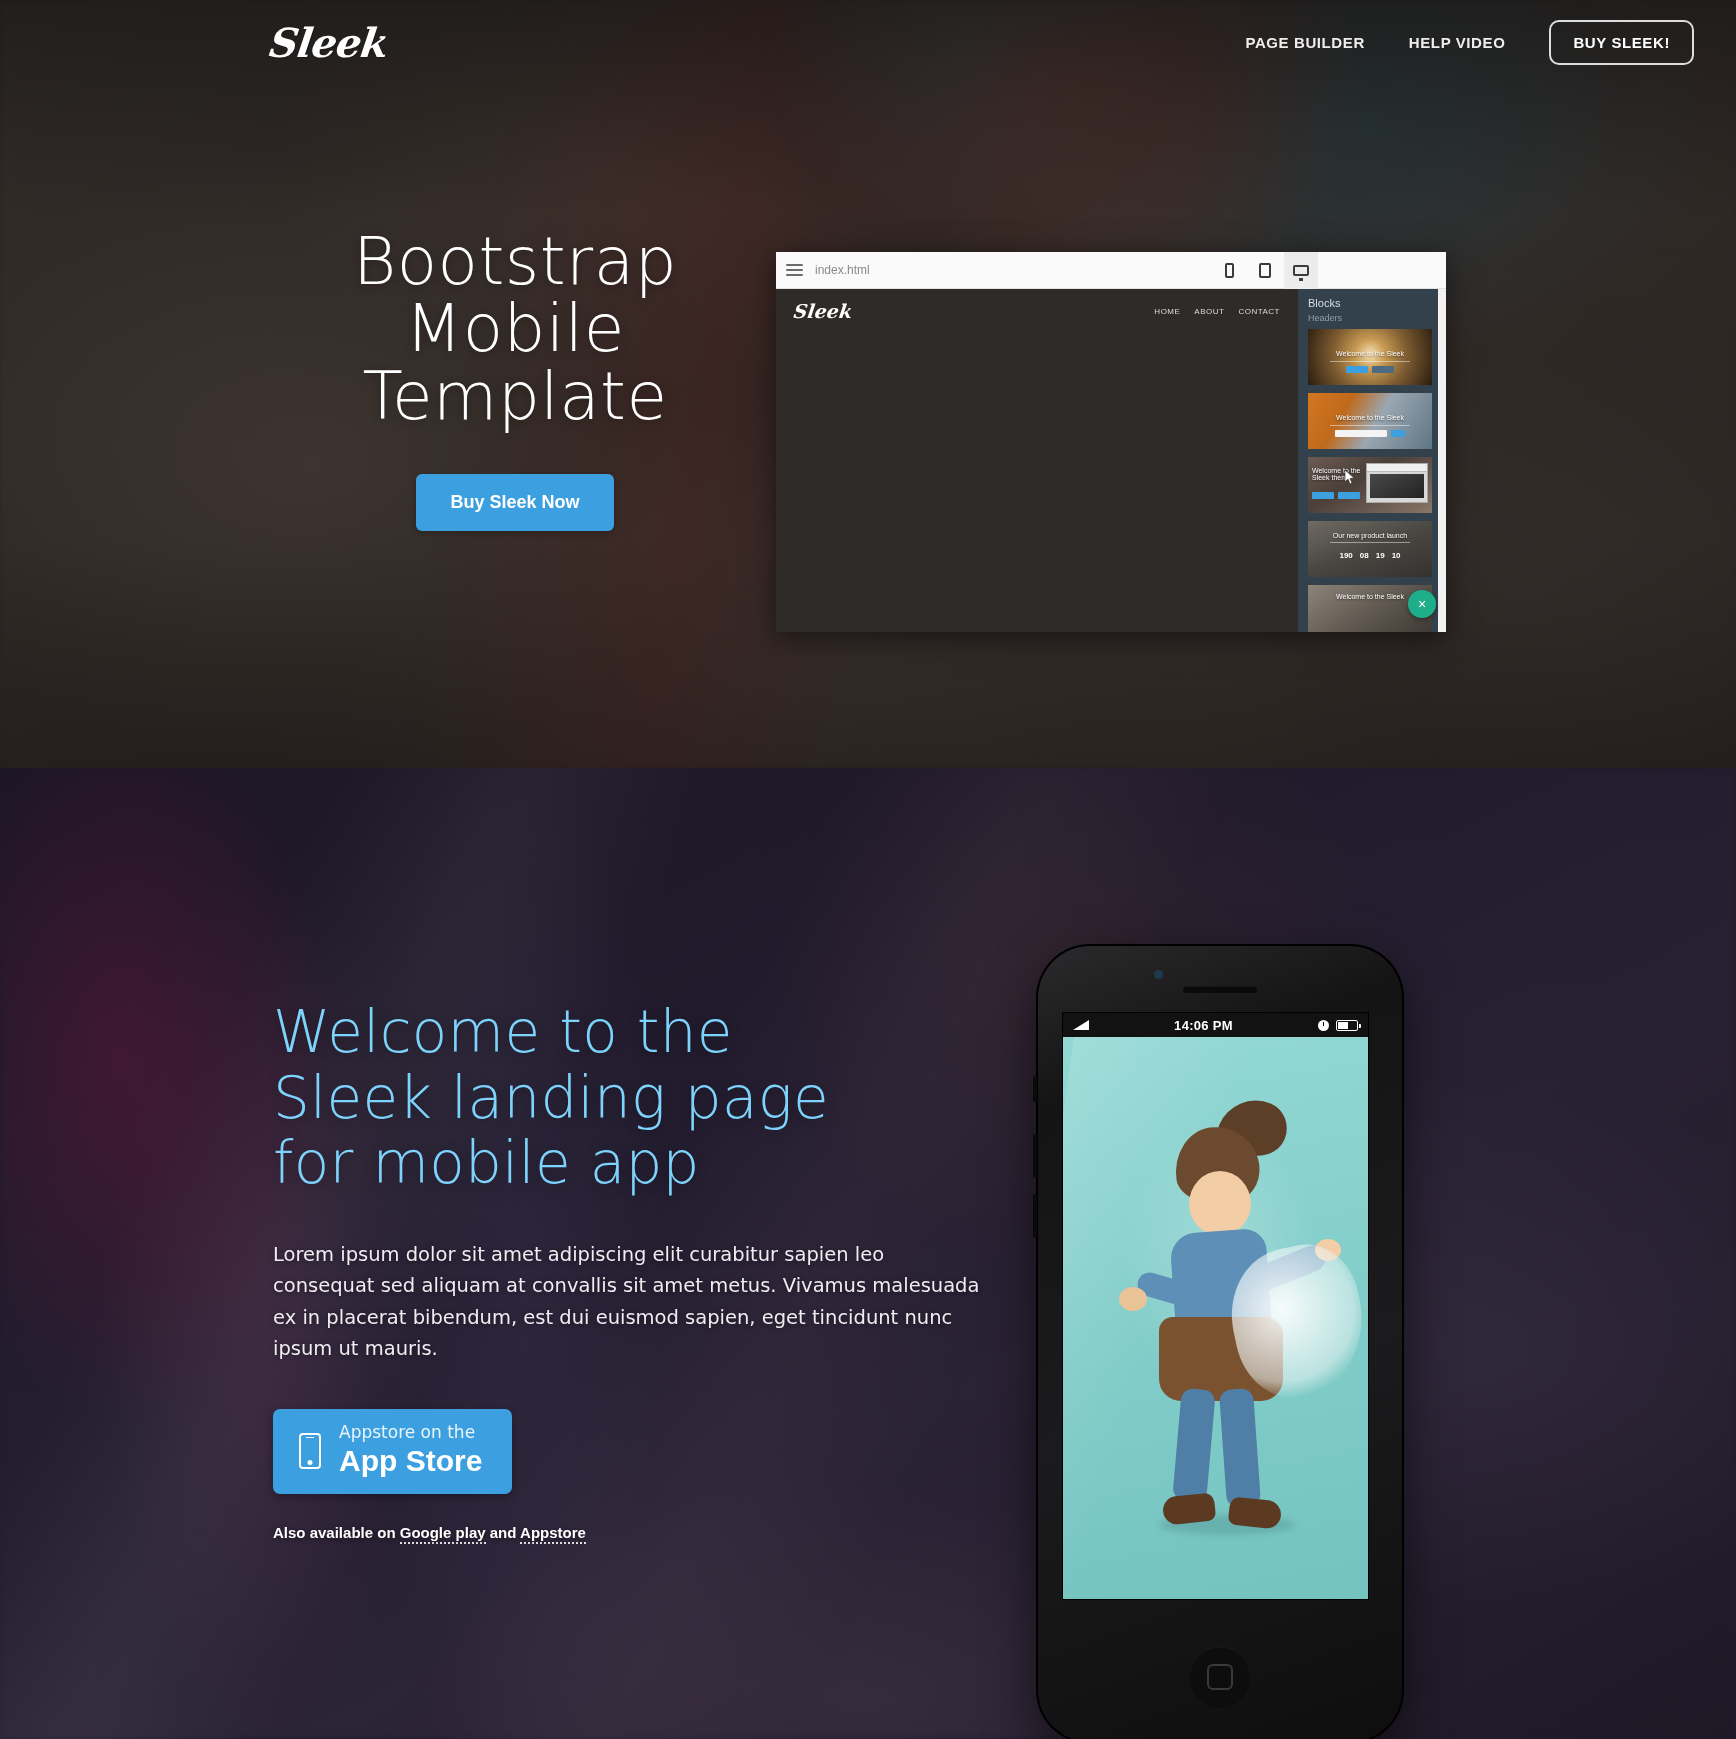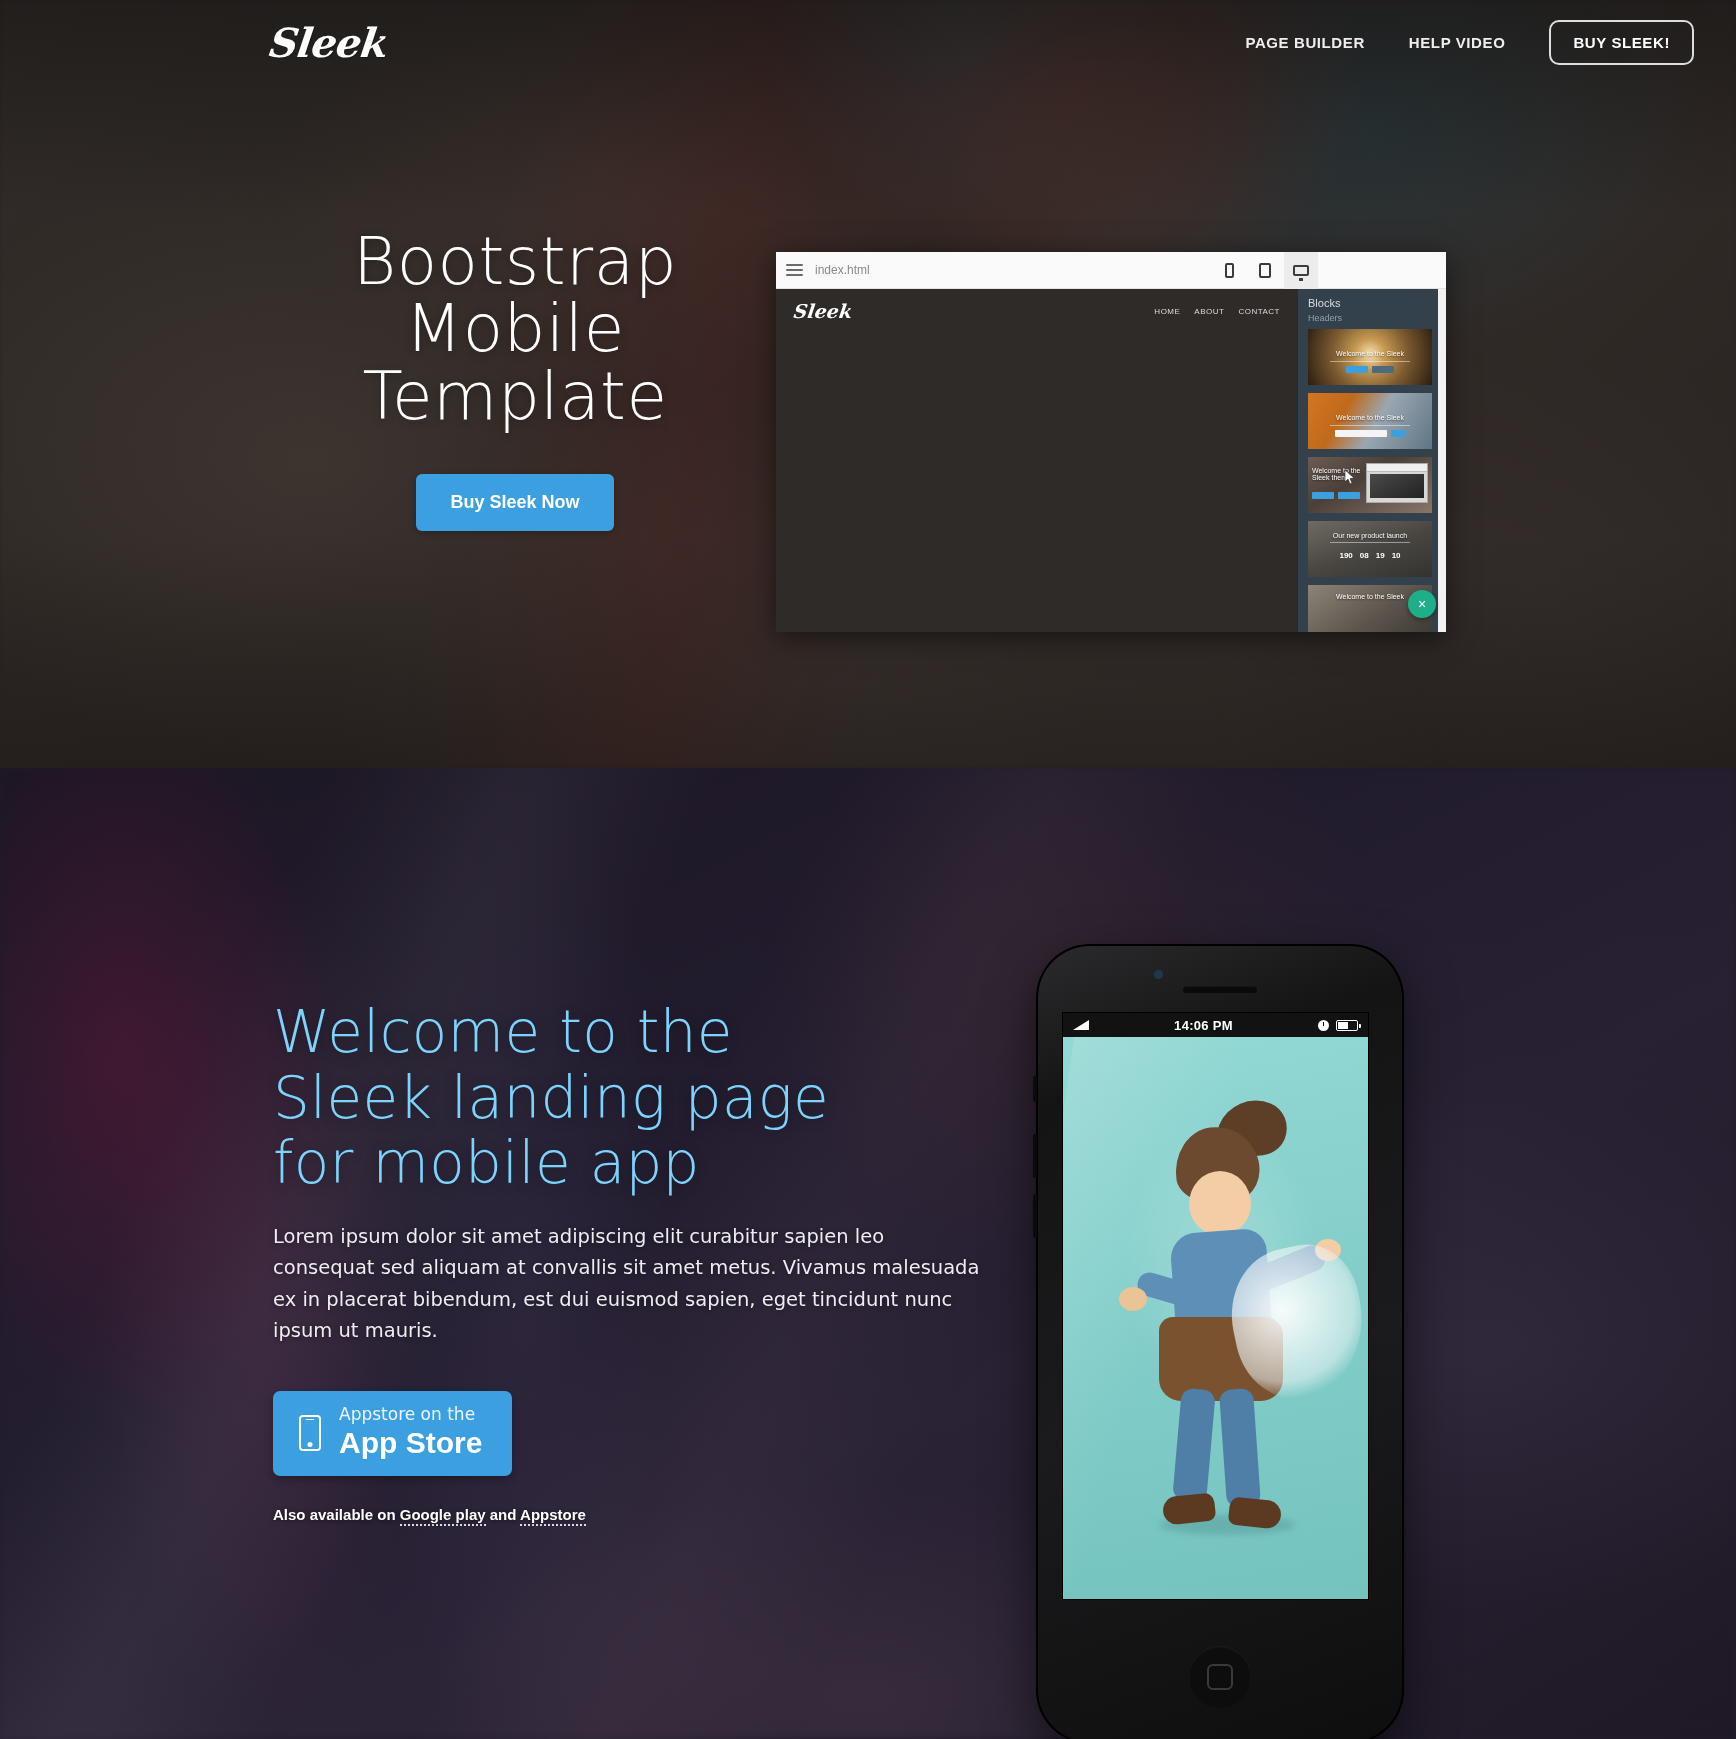--- a/index.html
+++ b/index.html
@@ -238,21 +238,21 @@
   }
   .sec2-scrim { position: absolute; inset: 0; background: linear-gradient(180deg, rgba(20,16,26,0.50), rgba(24,18,30,0.42)); }
 
   .sec2-left { position: absolute; left: 273px; top: 1000px; width: 720px; z-index: 10; }
   .sec2-title {
     font-family: "DejaVu Sans", sans-serif; font-weight: 300;
     font-size: 58px; line-height: 1.13; color: #7dd3fc;
     letter-spacing: 0.3px; text-shadow: 0 2px 12px rgba(0,0,0,.35);
   }
   .sec2-p {
-    margin-top: 24px; width: 710px;
+    margin-top: 42px; width: 710px;
     font-size: 19.5px; line-height: 1.62; color: #efecf2;
     text-shadow: 0 1px 5px rgba(0,0,0,.4);
     font-family: "DejaVu Sans", sans-serif;
   }
   .store-btn {
     margin-top: 44px;
     display: inline-flex; align-items: center; gap: 18px;
     background: #3ca0e0; border: none; border-radius: 7px;
     padding: 14px 30px 16px 26px;
     box-shadow: 0 3px 8px rgba(0,0,0,.3);

